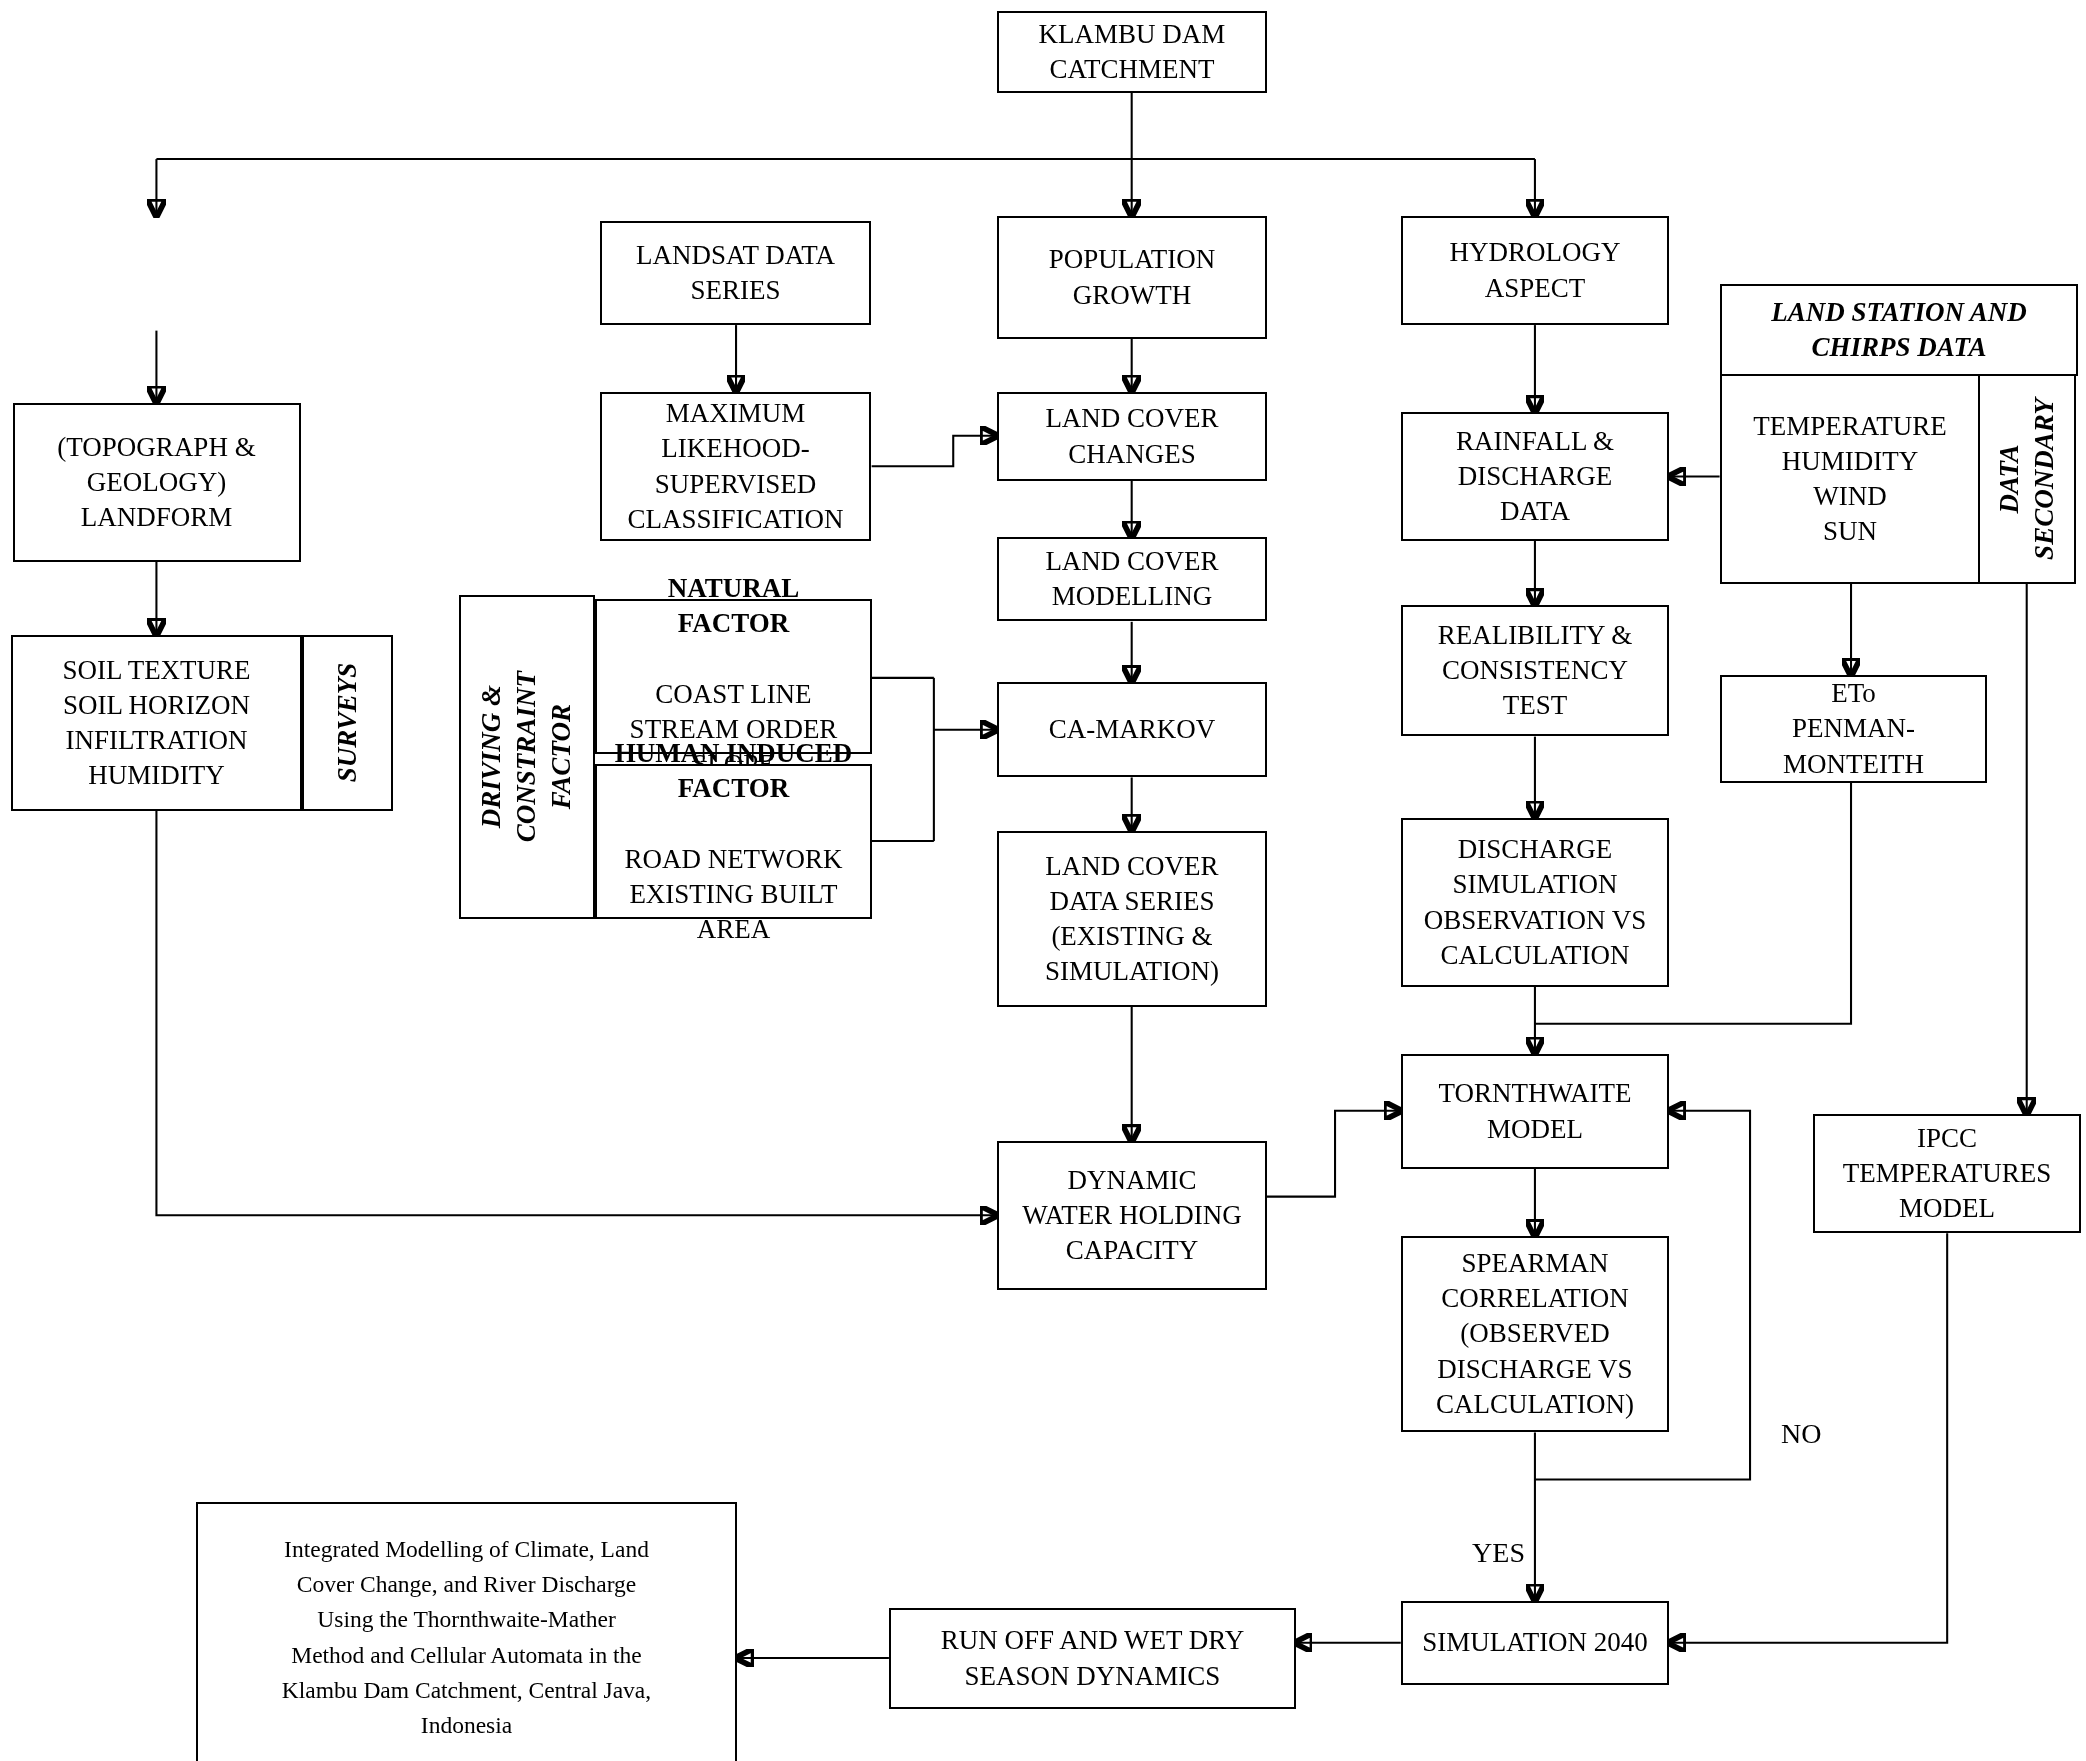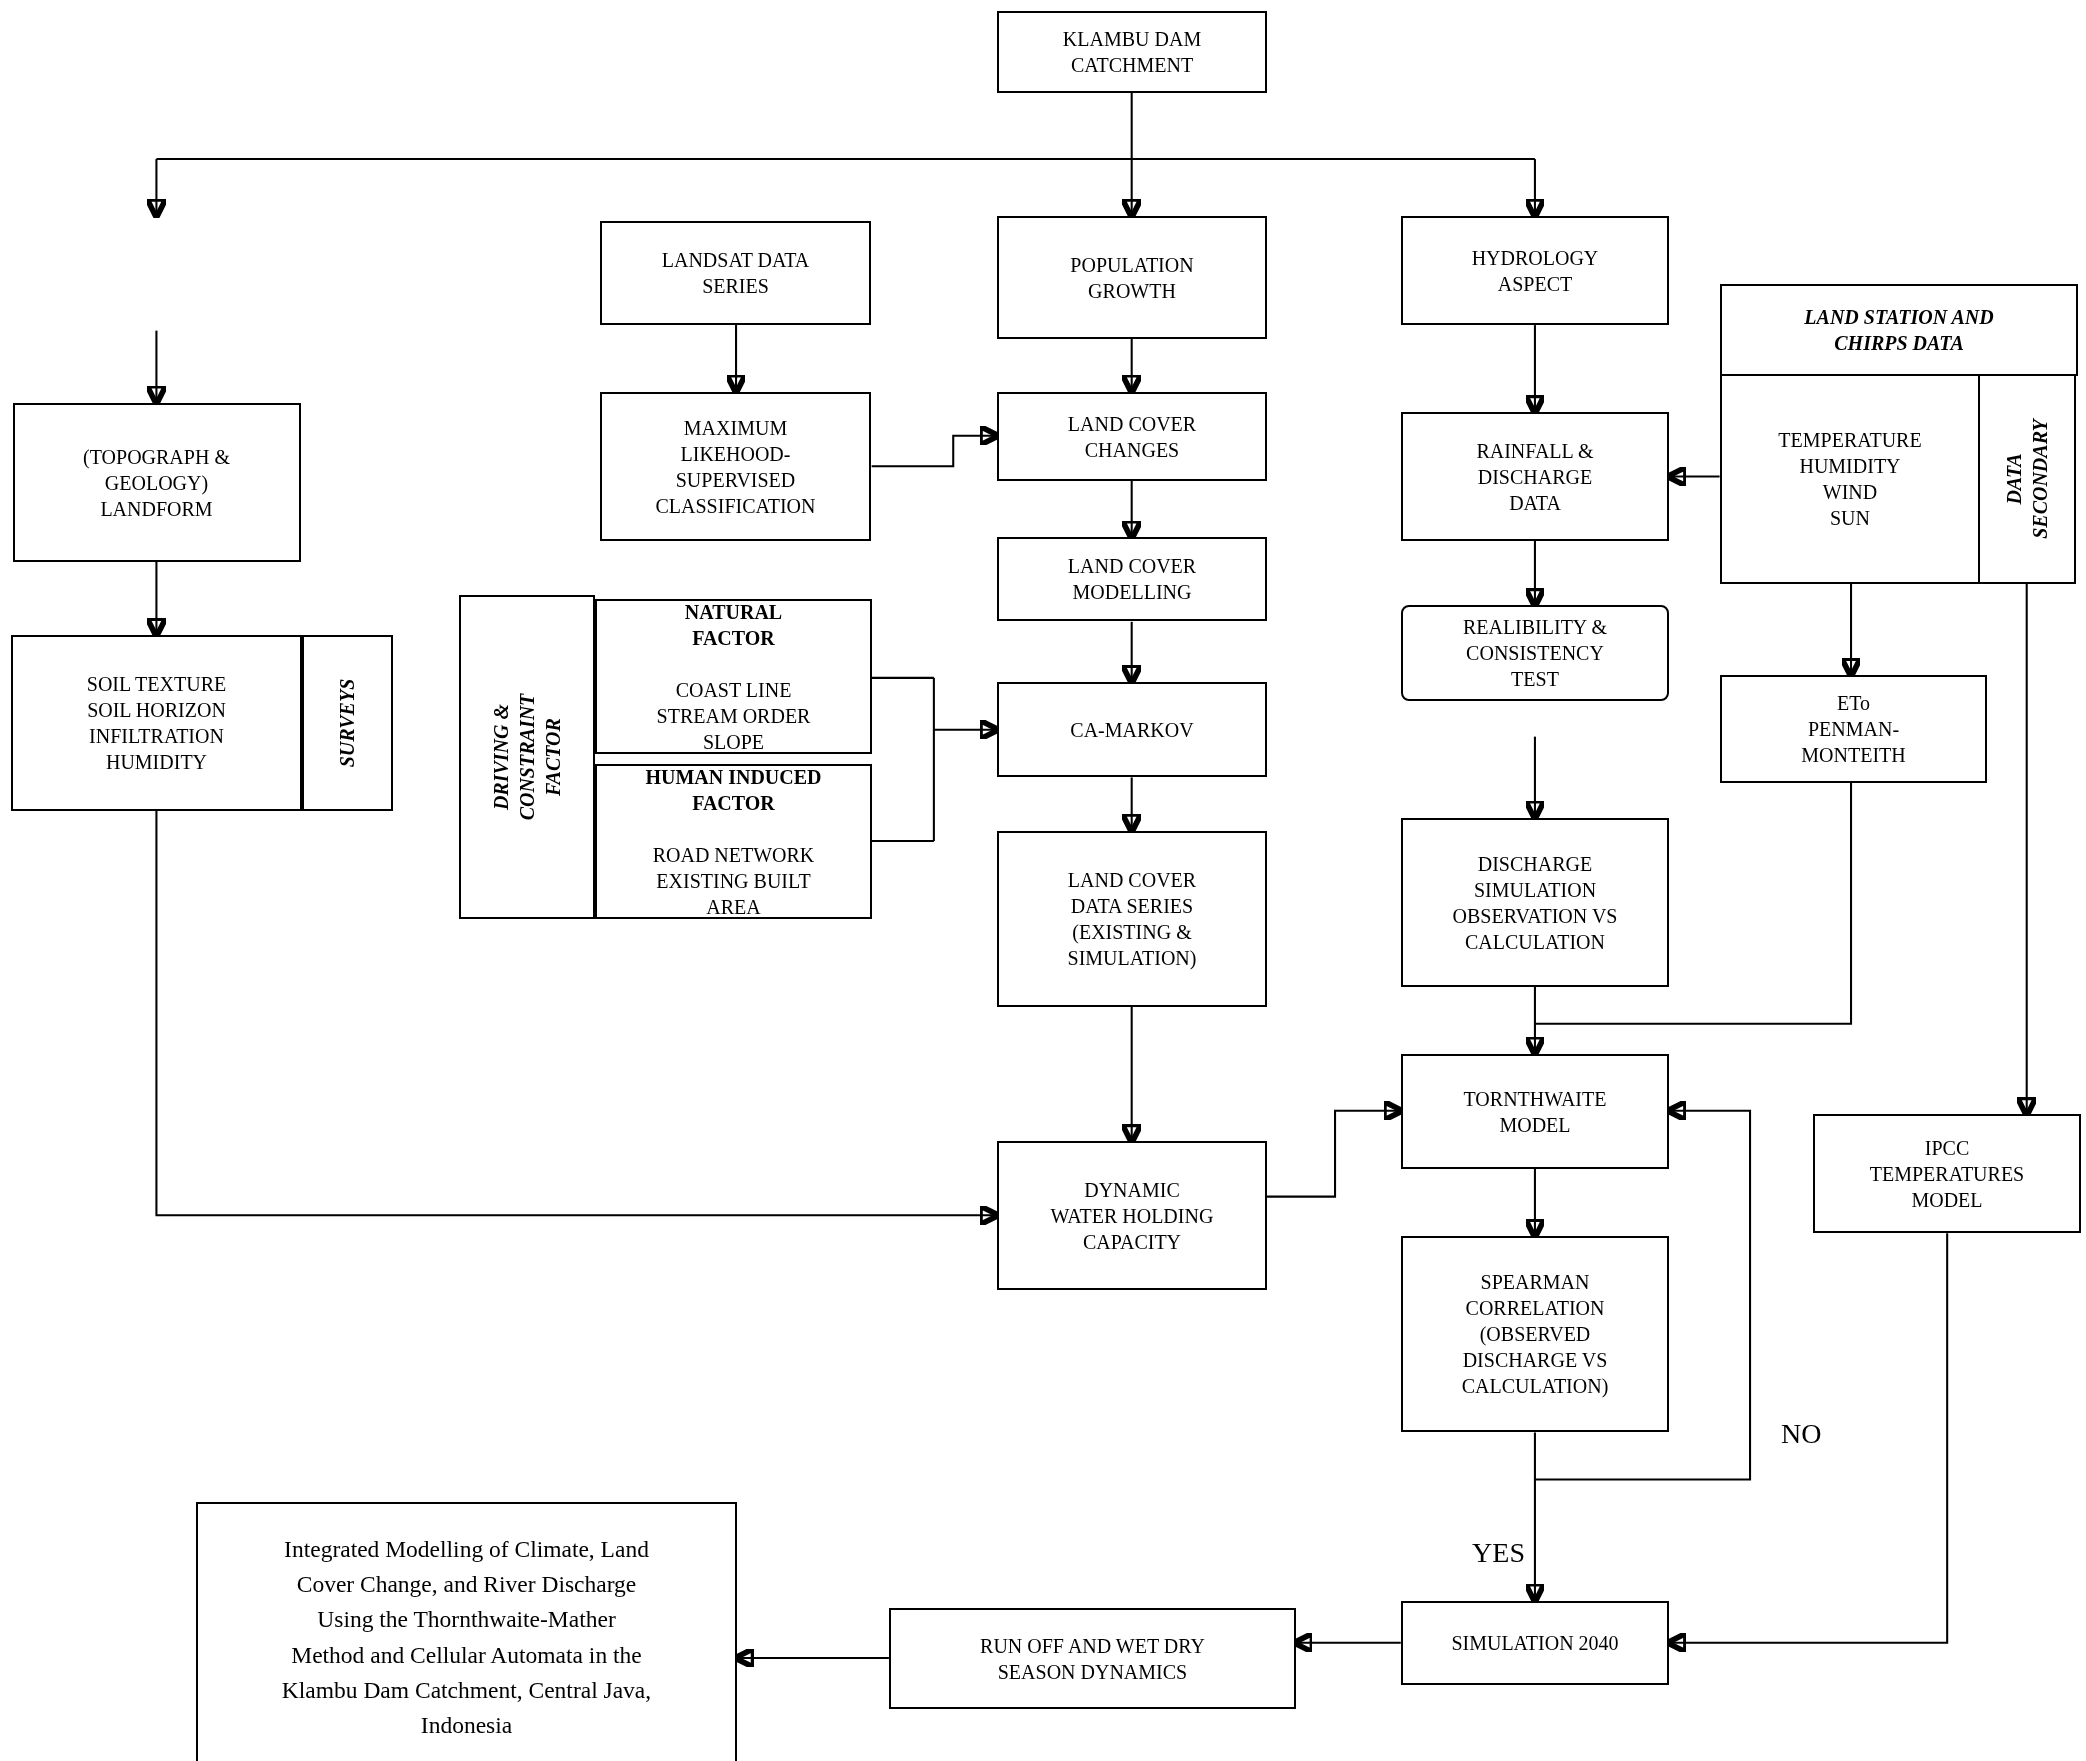--- a/index.html
+++ b/index.html
@@ -4,21 +4,21 @@
 <style>
   * { margin:0; padding:0; box-sizing:border-box; }
   html,body { background:#ffffff; }
   body { font-family:"Liberation Serif","DejaVu Serif",serif; color:#000; }
   .canvas { position:relative; width:2087px; height:1761px; background:#fff; overflow:hidden; }
   .edges { position:absolute; left:0; top:0; z-index:1; }
   .edges path { stroke:#000; stroke-width:3; fill:none; }
   .box {
     position:absolute; z-index:2; background:#fff; border:2.1px solid #000;
     display:flex; align-items:center; justify-content:center;
-    text-align:center; white-space:pre-line; font-size:20px; line-height:1.3; padding:2.8px;
+    text-align:center; white-space:pre-line; font-size:27px; line-height:1.3; padding:2.8px;
   }
   .bold { font-weight:bold; }
   .bi { font-weight:bold; font-style:italic; }
   .vtext { transform:rotate(-90deg); white-space:pre-line; font-weight:bold; font-style:italic; text-align:center; line-height:1.3; }
   .edge-label { position:absolute; z-index:2; font-size:28px; }
   .final-text { font-size:23.5px; line-height:1.5; }
 </style>
 </head>
 <body>
 
@@ -148,21 +148,21 @@
       <div class="bold">HUMAN INDUCED
 FACTOR</div>
       <div>ROAD NETWORK
 EXISTING BUILT
 AREA</div>
     </div>
   </div>
 
   <div class="box" style="left:997px;top:682px;width:270px;height:95px;">CA-MARKOV</div>
 
-  <div class="box" style="left:1401px;top:605px;width:268px;height:96px;border-radius:8px;">REALIBILITY &amp;
+  <div class="box" style="left:1401px;top:605px;width:268px;height:131px;">REALIBILITY &amp;
 CONSISTENCY
 TEST</div>
 
   <div class="box" style="left:1720px;top:675px;width:267px;height:108px;">ETo
 PENMAN-
 MONTEITH</div>
 
   <div class="box" style="left:997px;top:831px;width:270px;height:176px;">LAND COVER
 DATA SERIES
 (EXISTING &amp;

